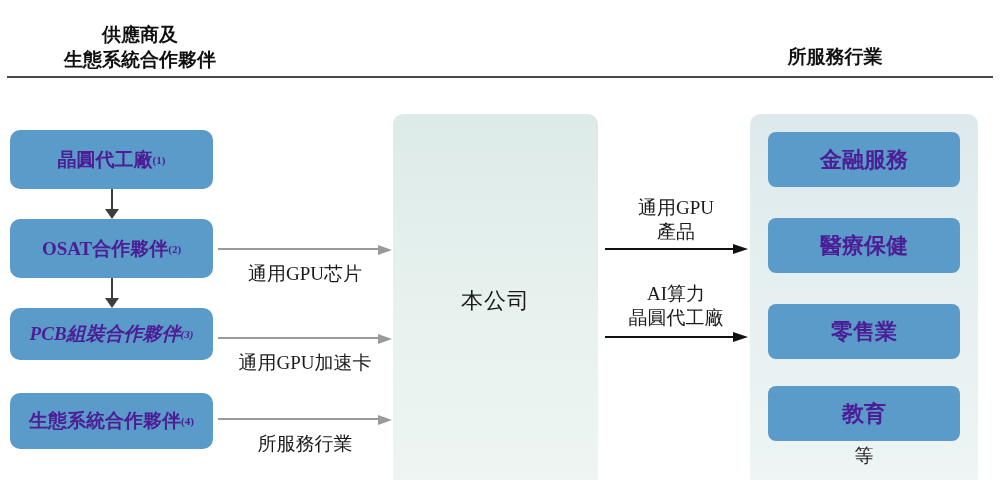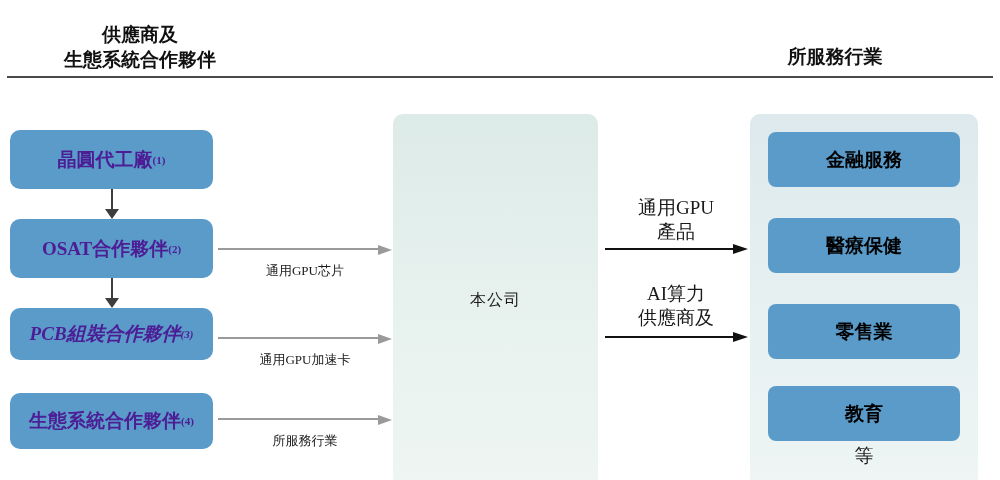--- a/index.html
+++ b/index.html
@@ -132,21 +132,21 @@
   #flowleft-0 { top: 226px; }
   #flowleft-1 { top: 315px; }
   #flowleft-2 { top: 396px; }
 
   .flow-left-label {
     position: absolute;
     left: 208px;
     width: 194px;
     text-align: center;
     font-family: "Liberation Serif", "DejaVu Serif", serif;
-    font-size: 13px;
+    font-size: 19px;
     color: #1a1a1a;
     line-height: 1.2;
   }
   #flowleft-label-0 { top: 244px; }
   #flowleft-label-1 { top: 333px; }
   #flowleft-label-2 { top: 414px; }
 
   
   #company-box {
     position: absolute;
@@ -155,21 +155,21 @@
     width: 205px;
     height: 373px;
     border-radius: 10px;
     background: linear-gradient(180deg, #dceae8 0%, #e6f1ee 45%, #eef5f2 100%);
     display: flex;
     align-items: center;
     justify-content: center;
   }
   #company-label {
     font-family: "Liberation Sans", "DejaVu Sans", sans-serif;
-    font-size: 16px;
+    font-size: 22px;
     color: #1a1a1a;
     letter-spacing: 1px;
   }
 
   
   .flow-right {
     position: absolute;
     left: 605px;
     width: 145px;
     height: 10px;
@@ -218,24 +218,24 @@
     height: 373px;
     border-radius: 10px;
     background: linear-gradient(180deg, #dde9ec 0%, #e6f0f1 50%, #eef5f4 100%);
   }
   .industry-box {
     position: absolute;
     left: 18px;
     width: 192px;
     background: #5b9bc9;
     border-radius: 8px;
-    color: #000000;
+    color: #4c1d95;
     font-family: "Liberation Serif", "DejaVu Serif", serif;
     font-weight: bold;
-    font-size: 19px;
+    font-size: 22px;
     display: flex;
     align-items: center;
     justify-content: center;
     text-align: center;
   }
   #industry-0 { top: 18px; height: 55px; }
   #industry-1 { top: 104px; height: 55px; }
   #industry-2 { top: 190px; height: 55px; }
   #industry-3 { top: 272px; height: 55px; }
   #industry-etc {
@@ -310,21 +310,21 @@
   </div>
 
   <div class="flow-right-label" id="flowright-label-0">通用GPU
 產品</div>
   <div class="flow-right" id="flowright-0">
     <div class="shaft"></div>
     <div class="head"></div>
   </div>
 
   <div class="flow-right-label" id="flowright-label-1">AI算力
-供應商及</div>
+晶圓代工廠</div>
   <div class="flow-right" id="flowright-1">
     <div class="shaft"></div>
     <div class="head"></div>
   </div>
 
   <div id="industry-container">
     <div class="industry-box" id="industry-0">金融服務</div>
     <div class="industry-box" id="industry-1">醫療保健</div>
     <div class="industry-box" id="industry-3">教育</div>
     <div class="industry-box" id="industry-2">零售業</div>

